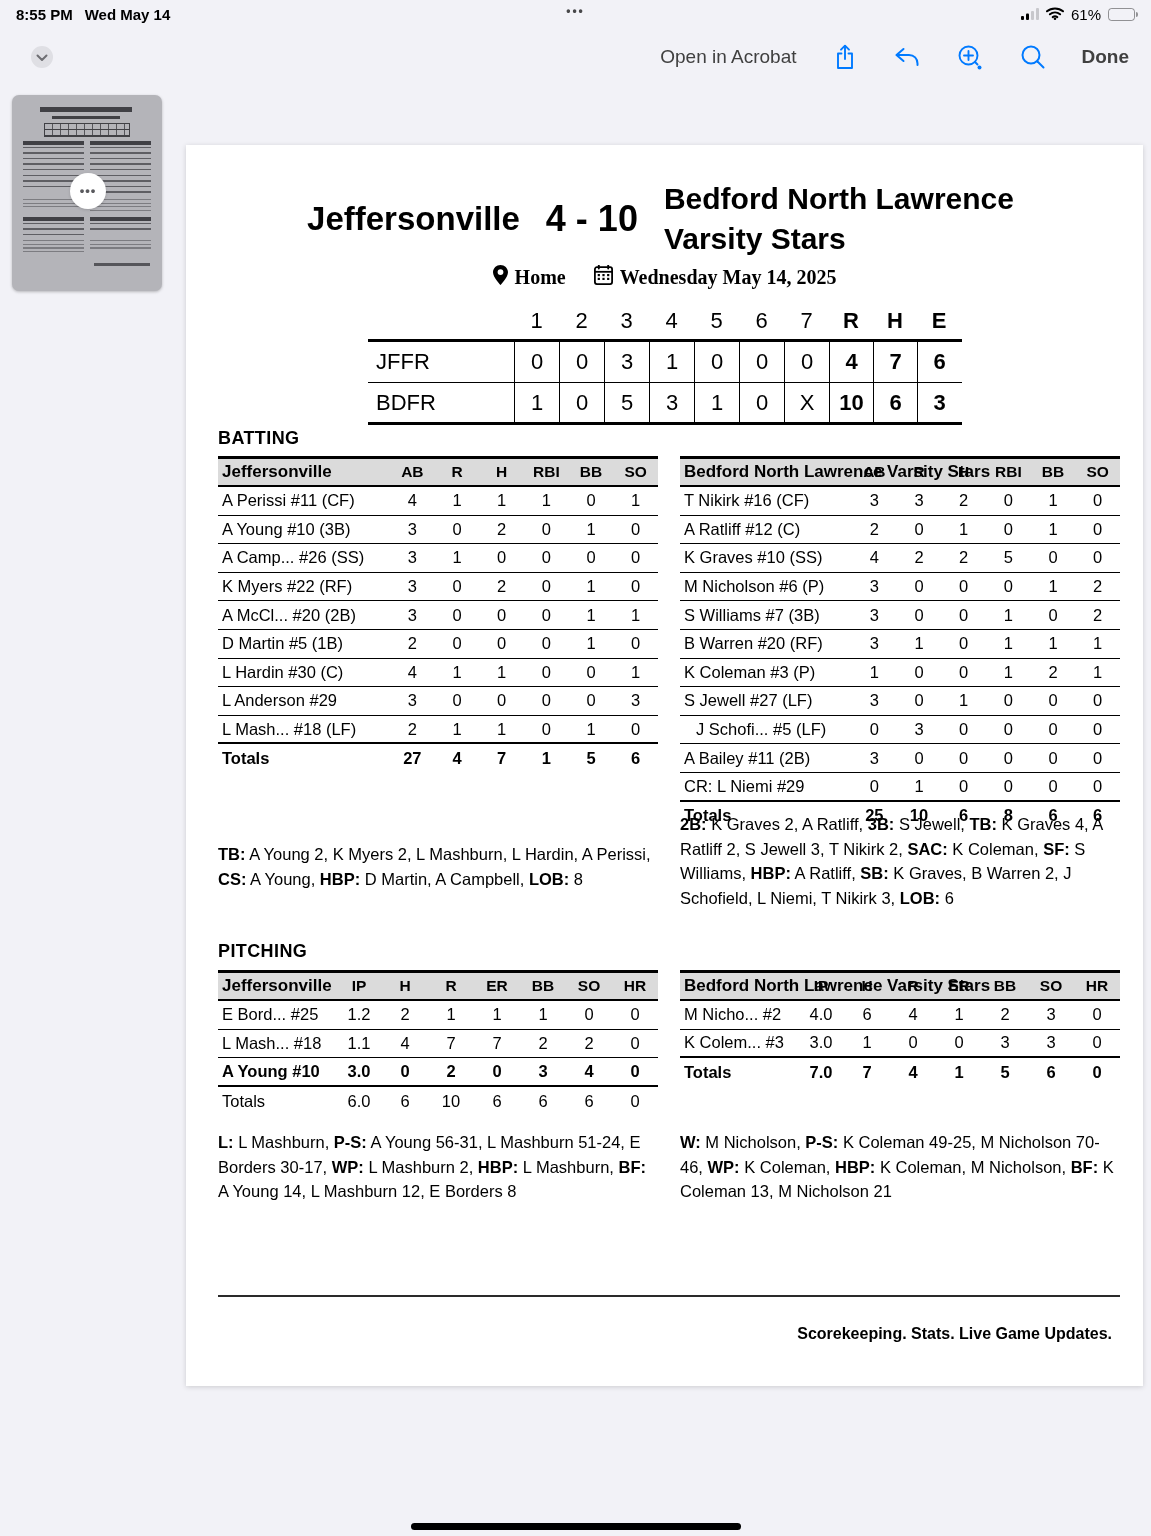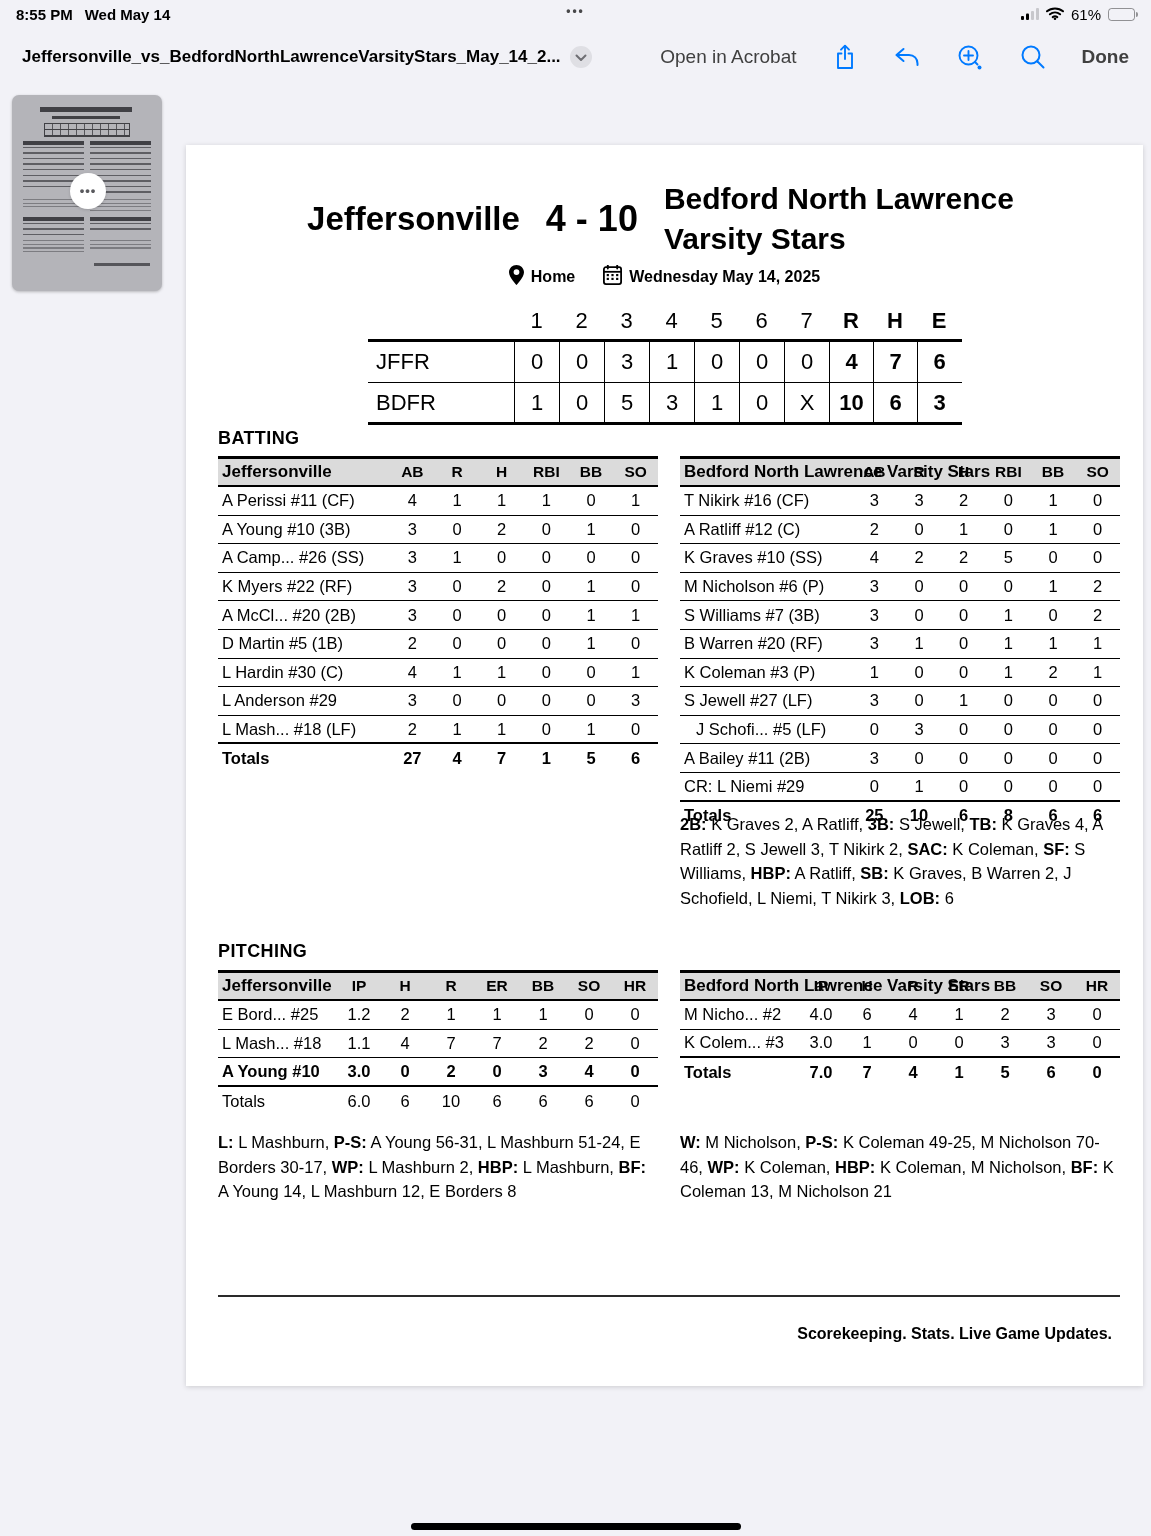--- a/index.html
+++ b/index.html
@@ -47,21 +47,21 @@
   .t-rn2{left:78px;top:145px;height:10px;}
   .t-foot{left:82px;top:168px;width:56px;height:2.5px;background:#55555A;}
   .t-more{position:absolute;left:58px;top:78px;width:36px;height:36px;border-radius:50%;background:#fff;display:flex;align-items:center;justify-content:center;border:none;cursor:pointer;box-shadow:0 1px 3px rgba(0,0,0,.15);}
   .t-more span{color:#5A5A5E;font-size:13px;letter-spacing:1px;font-weight:700;line-height:10px;}
   
   .page{position:absolute;left:186px;top:145px;width:957px;height:1241px;background:#fff;box-shadow:0 1px 5px rgba(0,0,0,.16);}
   .title-row{position:absolute;top:34px;left:0;width:100%;display:flex;justify-content:center;align-items:center;gap:26px;}
   .away-name{font-size:33px;font-weight:600;white-space:nowrap;}
   .score{font-size:36px;font-weight:800;white-space:nowrap;}
   .home-name{font-size:30px;font-weight:700;width:358px;line-height:40px;}
-  .meta-row{position:absolute;top:120px;left:0;width:100%;display:flex;justify-content:center;align-items:center;gap:28px;font-size:16px;font-weight:600;}
+  .meta-row{position:absolute;top:120px;left:0;width:100%;display:flex;justify-content:center;align-items:center;gap:28px;font-size:20px;font-weight:600;font-family:Liberation Serif, serif;}
   .meta-item{display:flex;align-items:center;gap:7px;}
   
   .linescore{position:absolute;left:182px;top:158px;width:594px;font-size:22px;}
   .ls-row{display:flex;}
   .ls-head{height:36px;align-items:center;}
   .ls-head .c-i,.ls-head .c-s{border:none;}
   .ls-body{border-top:3px solid #000;border-bottom:3px solid #000;}
   .ls-body .ls-row{height:40px;}
   .ls-body .ls-row + .ls-row{border-top:1.6px solid #000;}
   .c-label{width:146px;padding-left:8px;font-weight:500;display:flex;align-items:center;}
@@ -127,21 +127,20 @@
           <path d="M6.7 10.1 C8.1 9 9.9 9 11.3 10.1" stroke="#000" stroke-width="2" fill="none" stroke-linecap="round"></path>
           <circle cx="9" cy="11.7" r="1.3" fill="#000"></circle>
         </svg>
     </span>
     <span style="font-weight:500;">61%</span>
     <span class="batt"><span class="batt-fill"></span><span class="batt-nub"></span></span>
   </div>
 </div>
 
 <div class="toolbar">
-  <span class="file-title">Jeffersonville_vs_BedfordNorthLawrenceVarsityStars_May_14_2...</span>
   <button class="chev-btn">
     <span>
       <svg width="12" height="8" viewBox="0 0 12 8">
           <path d="M1.5 1.5 L6 6 L10.5 1.5" stroke="#6E6E73" stroke-width="2" fill="none" stroke-linecap="round" stroke-linejoin="round"></path>
         </svg>
     </span>
   </button>
   <div class="toolbar-right">
     <button class="blue-link">Open in Acrobat</button>
     <button class="tool-icon">
@@ -488,20 +487,21 @@
       <div class="srow trow brow">
         <div class="cname" style="width: 172px;">Totals</div>
         <div class="cstat">25</div>
         <div class="cstat">10</div>
         <div class="cstat">6</div>
         <div class="cstat">8</div>
         <div class="cstat">6</div>
         <div class="cstat">6</div>
       </div>
     </div>
+  <p class="notes" id="bat-away-notes"><b>TB:</b> A Young 2, K Myers 2, L Mashburn, L Hardin, A Perissi, <b>CS:</b> A Young, <b>HBP:</b> D Martin, A Campbell, <b>LOB:</b> 8</p>
   <p class="notes" id="bat-home-notes"><b>2B:</b> K Graves 2, A Ratliff, <b>3B:</b> S Jewell, <b>TB:</b> K Graves 4, A Ratliff 2, S Jewell 3, T Nikirk 2, <b>SAC:</b> K Coleman, <b>SF:</b> S Williams, <b>HBP:</b> A Ratliff, <b>SB:</b> K Graves, B Warren 2, J Schofield, L Niemi, T Nikirk 3, <b>LOB:</b> 6</p>
 
   <div class="section-h" id="pitching-h">PITCHING</div>
   <div class="stat-table" id="pit-away">
       <div class="srow shead">
         <div class="cname hname" style="width: 118px;">Jeffersonville</div>
         <div class="cstat">IP</div>
         <div class="cstat">H</div>
         <div class="cstat">R</div>
         <div class="cstat">ER</div>

